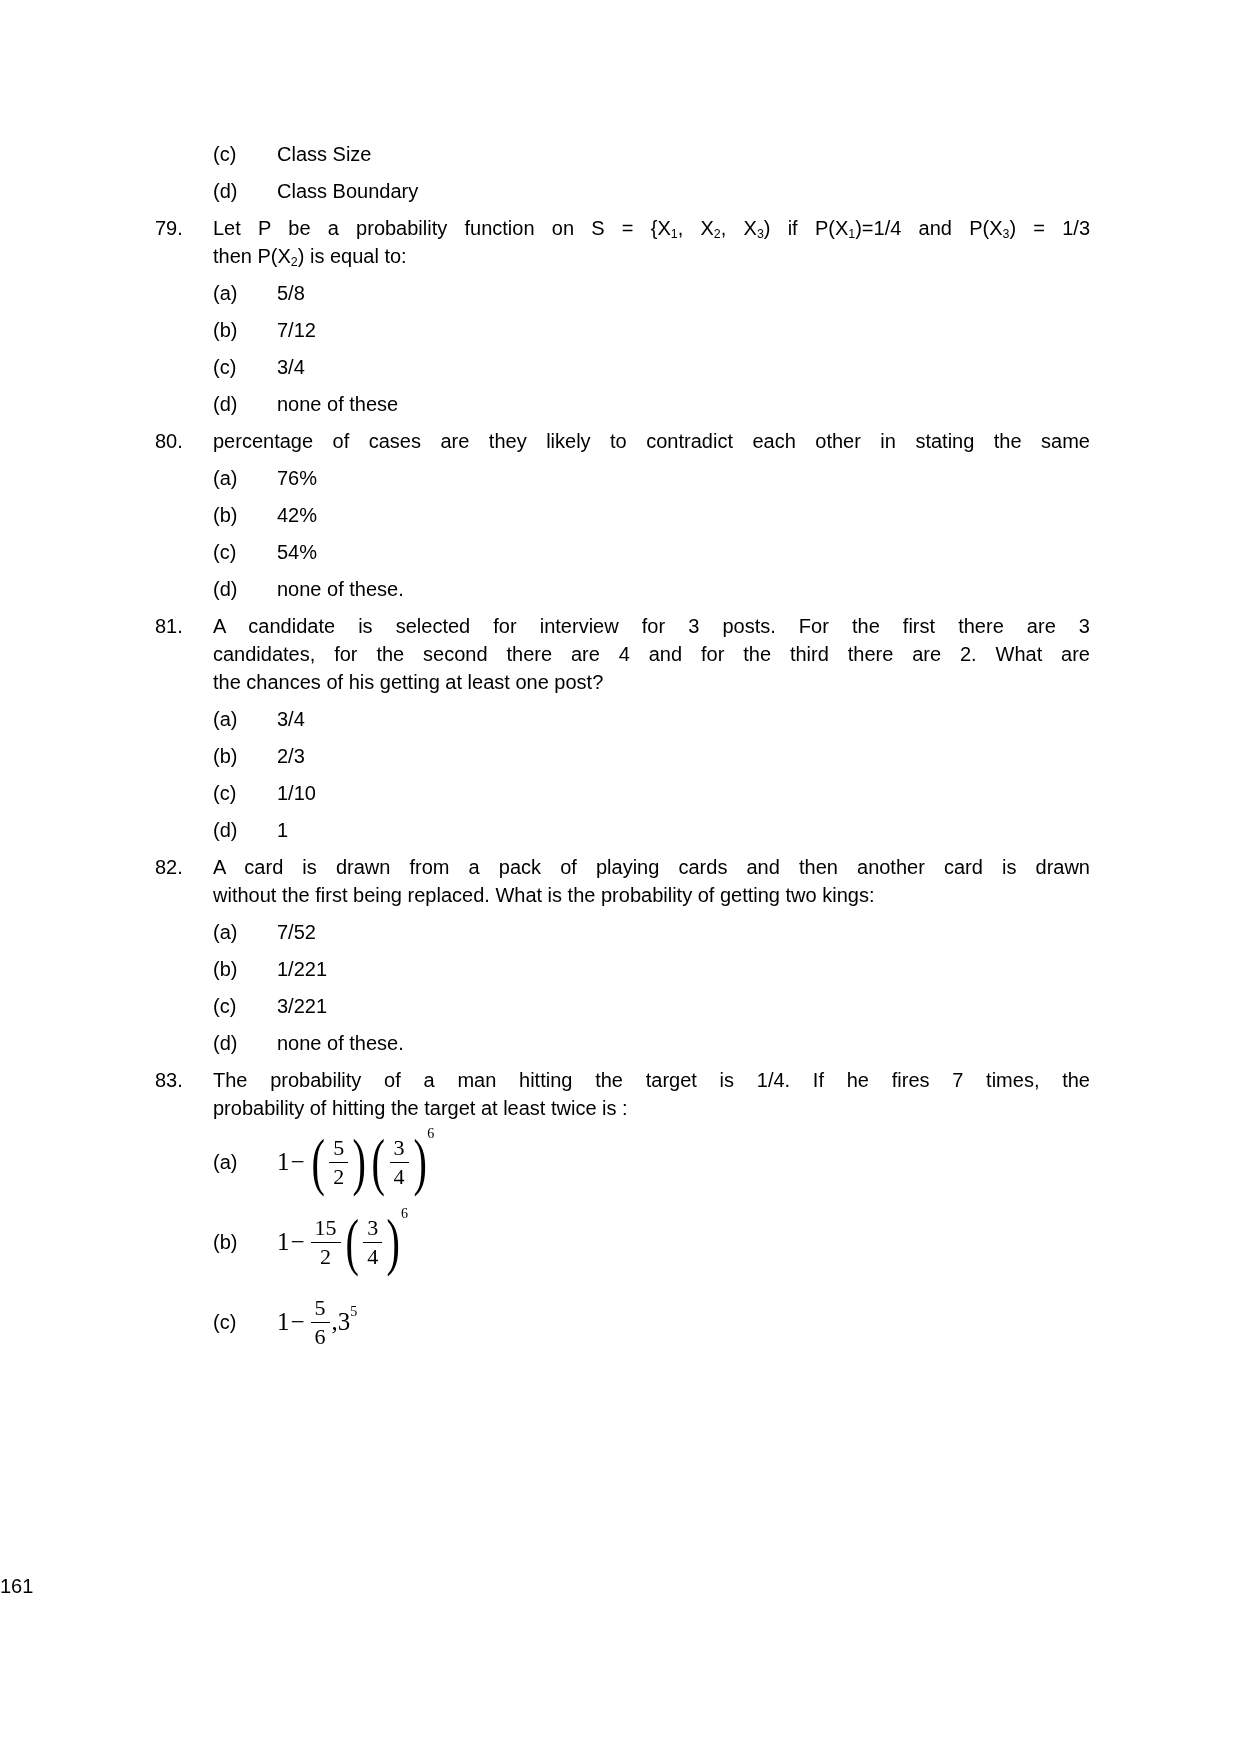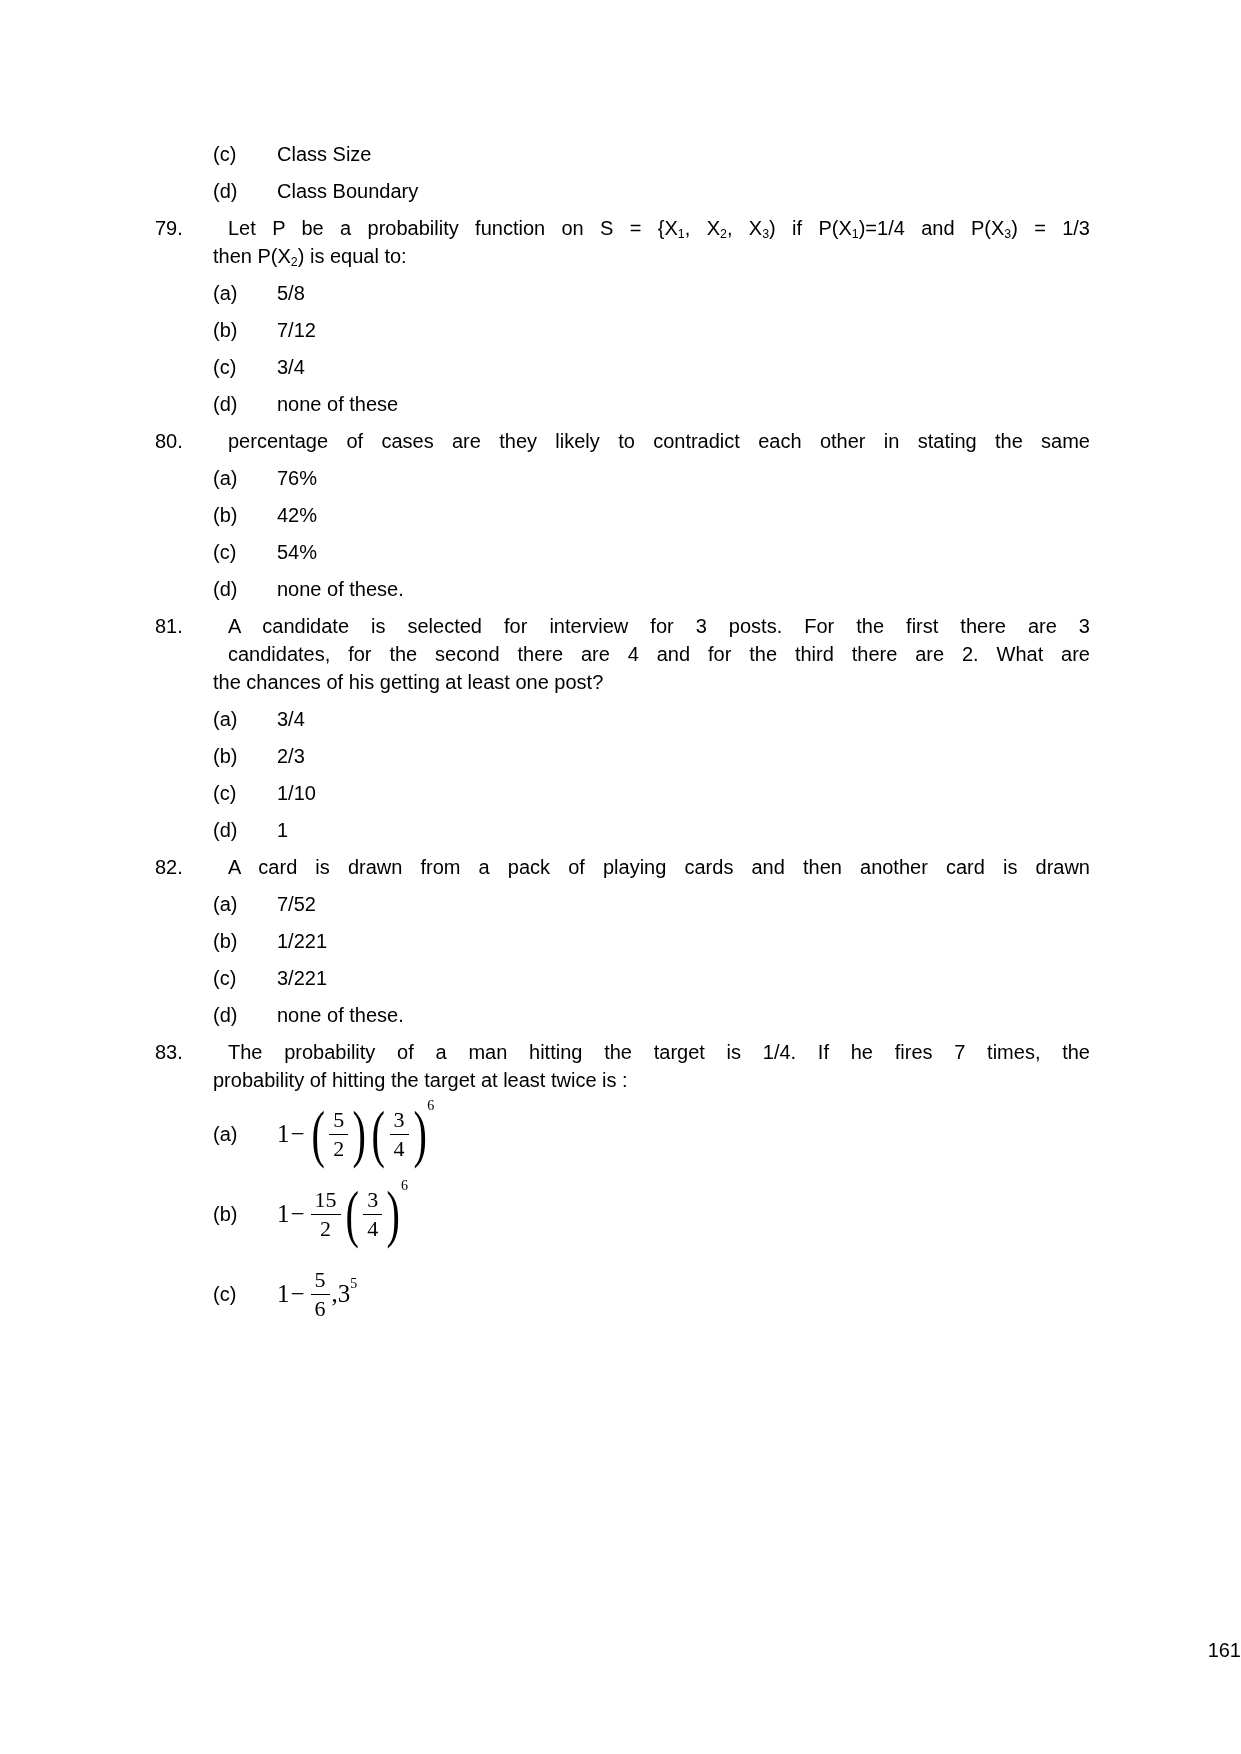--- a/index.html
+++ b/index.html
@@ -27,21 +27,20 @@
   .question:first-child{margin-top:0;}
   .qnum{
     line-height:28px;
   }
   .qline{
     line-height:28px;
   }
   .qline.just{
     text-align:justify;
     text-align-last:justify;
-    margin-left:15px;
   }
   .opt{
     display:grid;
     grid-template-columns:64px 1fr;
     margin-top:9px;
     line-height:28px;
   }
   .orphan .opt:first-child{margin-top:0;}
   sub.sb{
     font-size:0.62em;
@@ -103,23 +102,23 @@
     font-size:25px;
   }
   .formula .exp2{
     font-size:14px;
     position:relative;
     top:-10px;
   }
   .pagenum{
     position:absolute;
     left:0;
-    top:1636px;
+    top:1572px;
     width:100%;
-    text-align:right;
+    text-align:left;
     line-height:28px;
   }
 </style>
 </head>
 <body>
 
 <div class="page">
   <div class="content">
 
     <div class="question orphan">
@@ -205,20 +204,21 @@
           <span class="optletter">(d)</span>
           <span class="opttext">1</span>
         </div>
       </div>
     </div>
 
     <div class="question">
       <div class="qnum">82.</div>
       <div class="qbody">
         <div class="qline just">A card is drawn from a pack of playing cards and then another card is drawn</div>
+        <div class="qline">without the first being replaced. What is the probability of getting two kings:</div>
         <div class="opt">
           <span class="optletter">(a)</span>
           <span class="opttext">7/52</span>
         </div>
         <div class="opt">
           <span class="optletter">(b)</span>
           <span class="opttext">1/221</span>
         </div>
         <div class="opt">
           <span class="optletter">(c)</span>

